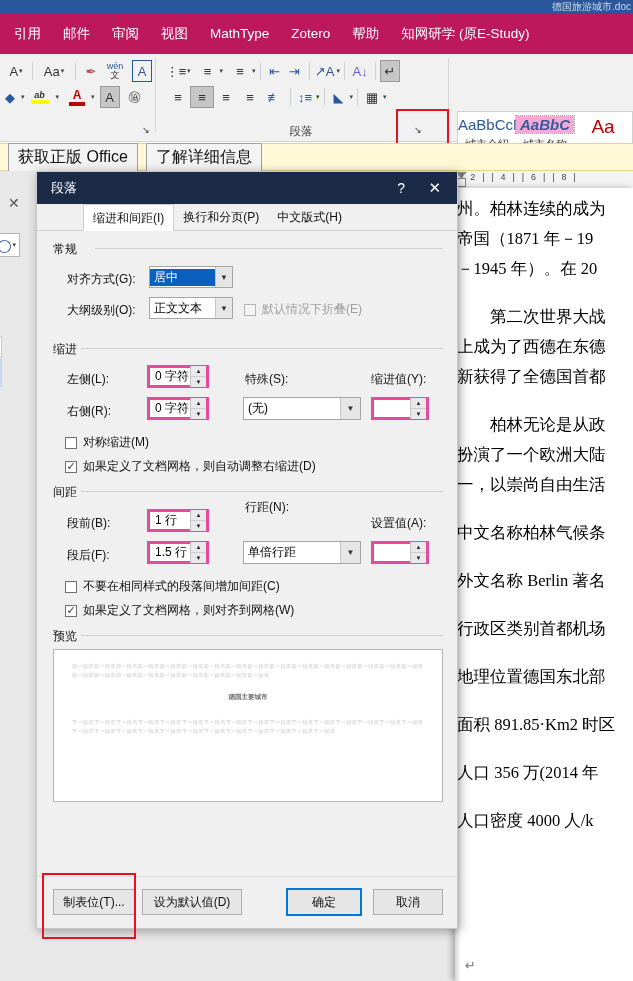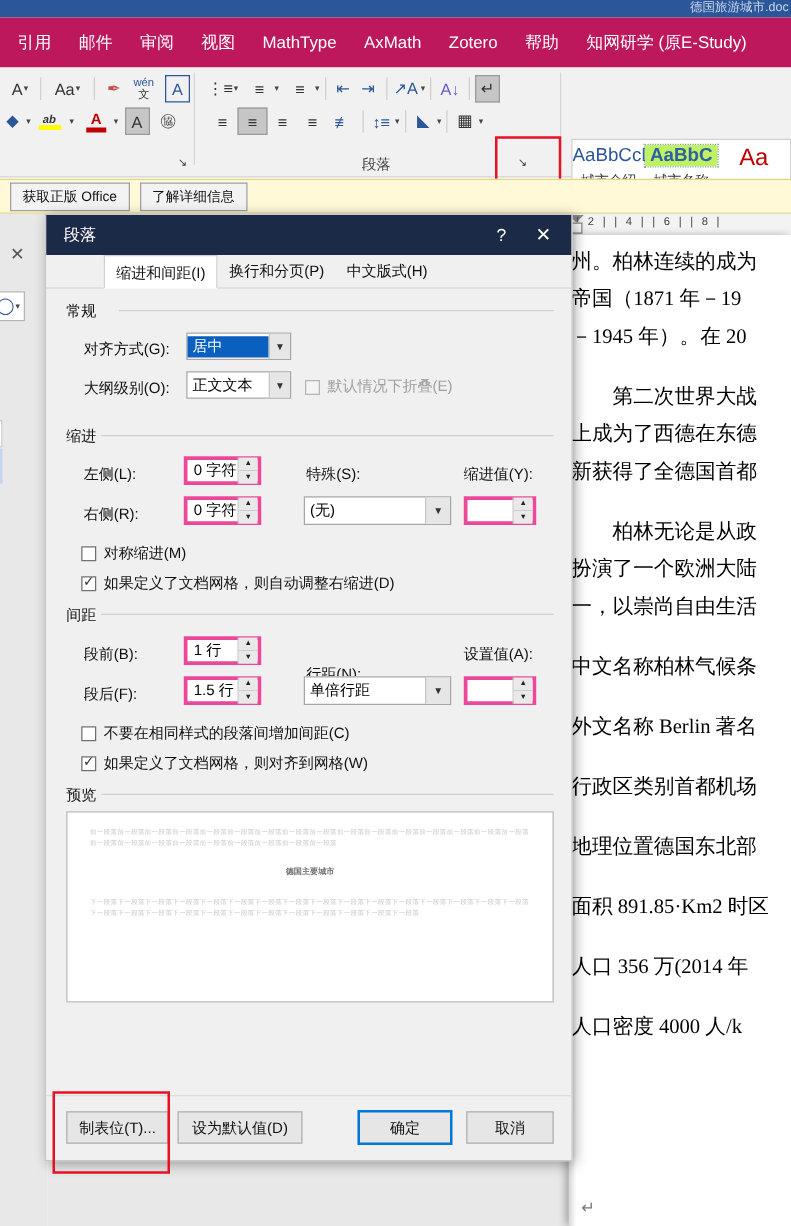--- a/index.html
+++ b/index.html
@@ -61,33 +61,33 @@
 
   
   .stylegal {
     position: absolute; left: 457px; top: 57px; width: 176px; height: 60px;
     background: #fff; border: 1px solid #d0d0d0; display: flex;
   }
   .styleitem { width: 58px; text-align: center; padding-top: 4px; }
   .styleitem .samp { font-size: 15px; white-space: nowrap; overflow: hidden; }
   .styleitem .nm { font-size: 11px; color: #333; margin-top: 4px; white-space: nowrap; }
   .styleitem.selected .samp {
-    background: #bef264; outline: 1px dotted #8aa; color: #2e5fa3; font-weight: bold;
+    background: #f9a8d4; outline: 1px dotted #8aa; color: #2e5fa3; font-weight: bold; font-style: italic;
   }
 
   
   .notice {
     position: absolute; left: 0; top: 143px; width: 633px; height: 28px;
     background: #fff9d7; border-top: 1px solid #e3d48a; border-bottom: 1px solid #e3d48a;
     display: flex; align-items: center; font-size: 12px; color: #222;
   }
   .notice-text { padding-left: 2px; white-space: nowrap; }
   .notice-btn {
     margin-left: 8px; background: #f3f3f3; border: 1px solid #a0a0a0;
-    font-size: 11px; padding: 3px 9px; white-space: nowrap; color: #111;
+    font-size: 16px; padding: 3px 9px; white-space: nowrap; color: #111;
   }
 
   
   .behind-panel {
     position: absolute; left: 0; top: 171px; width: 38px; height: 810px;
     background: #e8e8e8;
   }
   .behind-x { position: absolute; left: 8px; top: 24px; font-size: 14px; color: #555; }
   .behind-ctl {
     position: absolute; left: -16px; top: 62px; width: 36px; height: 24px;
@@ -244,21 +244,20 @@
   <div class="titlebar">
     <span>德国旅游城市.doc</span>
   </div>
 
   <div class="ribbon-tabs">
     <div class="rtab first">引用</div>
     <div class="rtab">邮件</div>
     <div class="rtab">审阅</div>
     <div class="rtab">视图</div>
     <div class="rtab">MathType</div>
-    <div class="rtab">AxMath</div>
     <div class="rtab">Zotero</div>
     <div class="rtab">帮助</div>
     <div class="rtab">知网研学 (原E-Study)</div>
   </div>
 
   <div class="ribbon-body">
 
     <div class="icon-row" style="left:4px; top:6px;">
       <span class="ic" style="width:24px;">A<span class="caret">▾</span></span>
       <span class="vsep"></span>
@@ -491,21 +490,21 @@
 
       <div class="lbl" style="left:30px; top:316px;">段后(F):</div>
       <div class="spin" style="left:110px; top:310px; width:62px;">
         <span class="val">1.5 行</span>
         <span class="btns">
             <div>▲</div>
             <div>▼</div>
           </span>
       </div>
 
-      <div class="lbl" style="left:208px; top:268px;margin-top:32px;">行距(N):</div>
+      <div class="lbl" style="left:208px; top:268px;">行距(N):</div>
       <div class="combo" style="left:206px; top:310px; width:118px; height:23px;">
         <span class="val">单倍行距</span>
         <span class="arrow" style="width:20px;height:21px;">▼</span>
       </div>
 
       <div class="lbl" style="left:334px; top:284px;">设置值(A):</div>
       <div class="spin" style="left:334px; top:310px; width:58px;">
         <span class="val"></span>
         <span class="btns">
             <div>▲</div>

